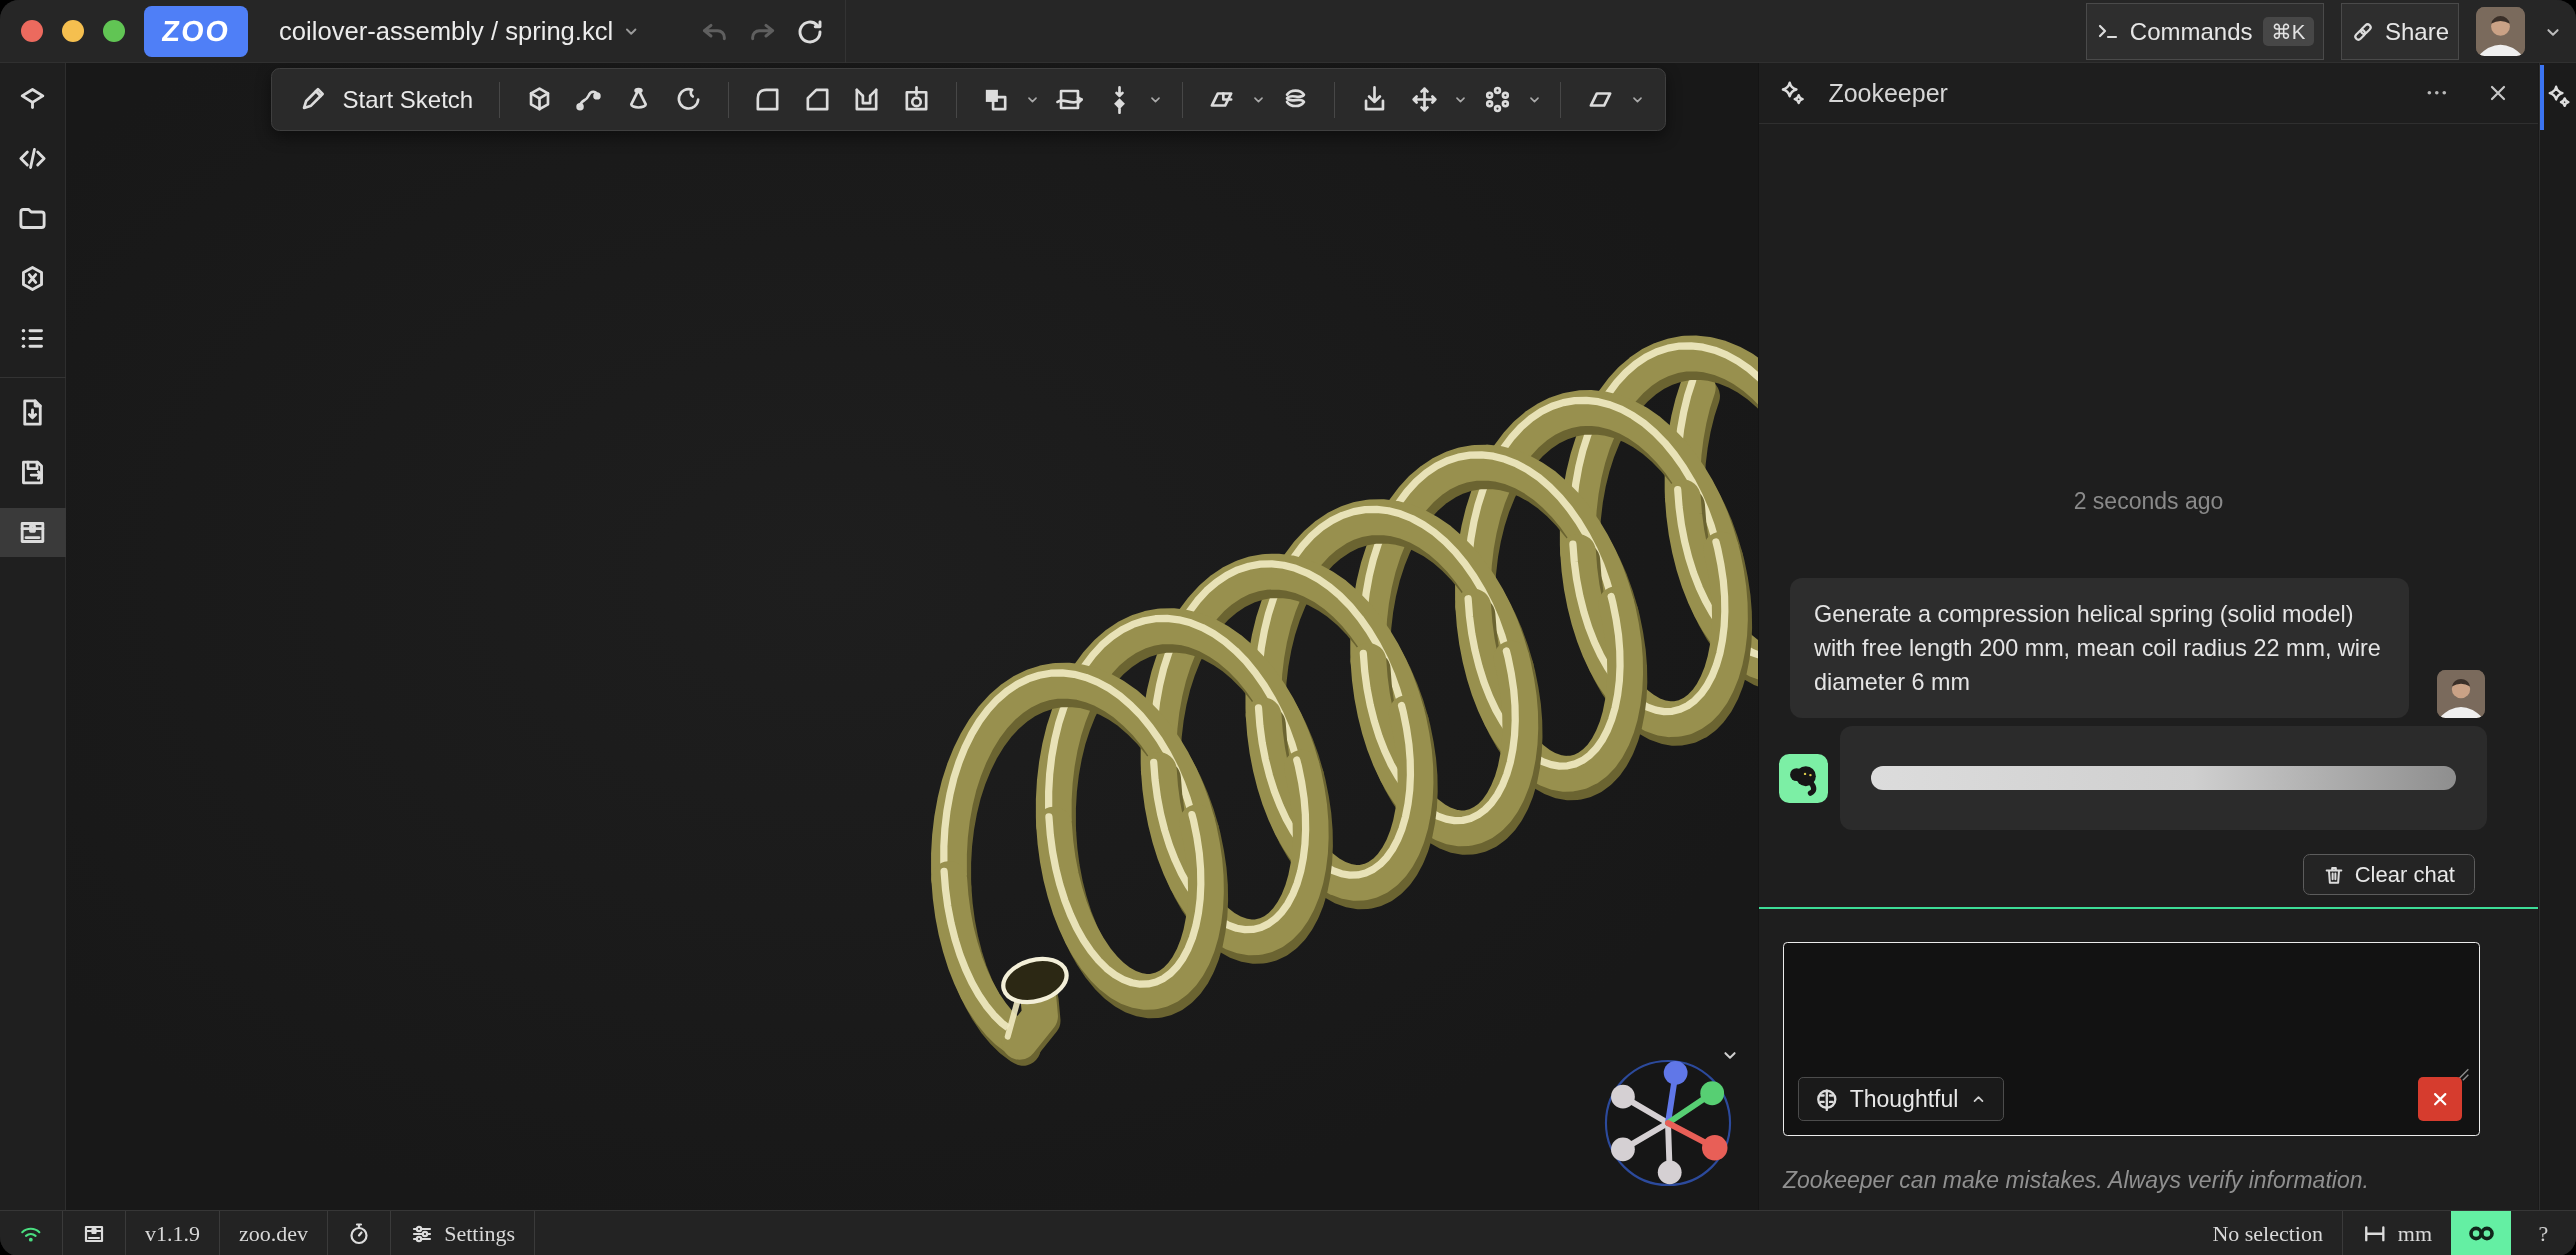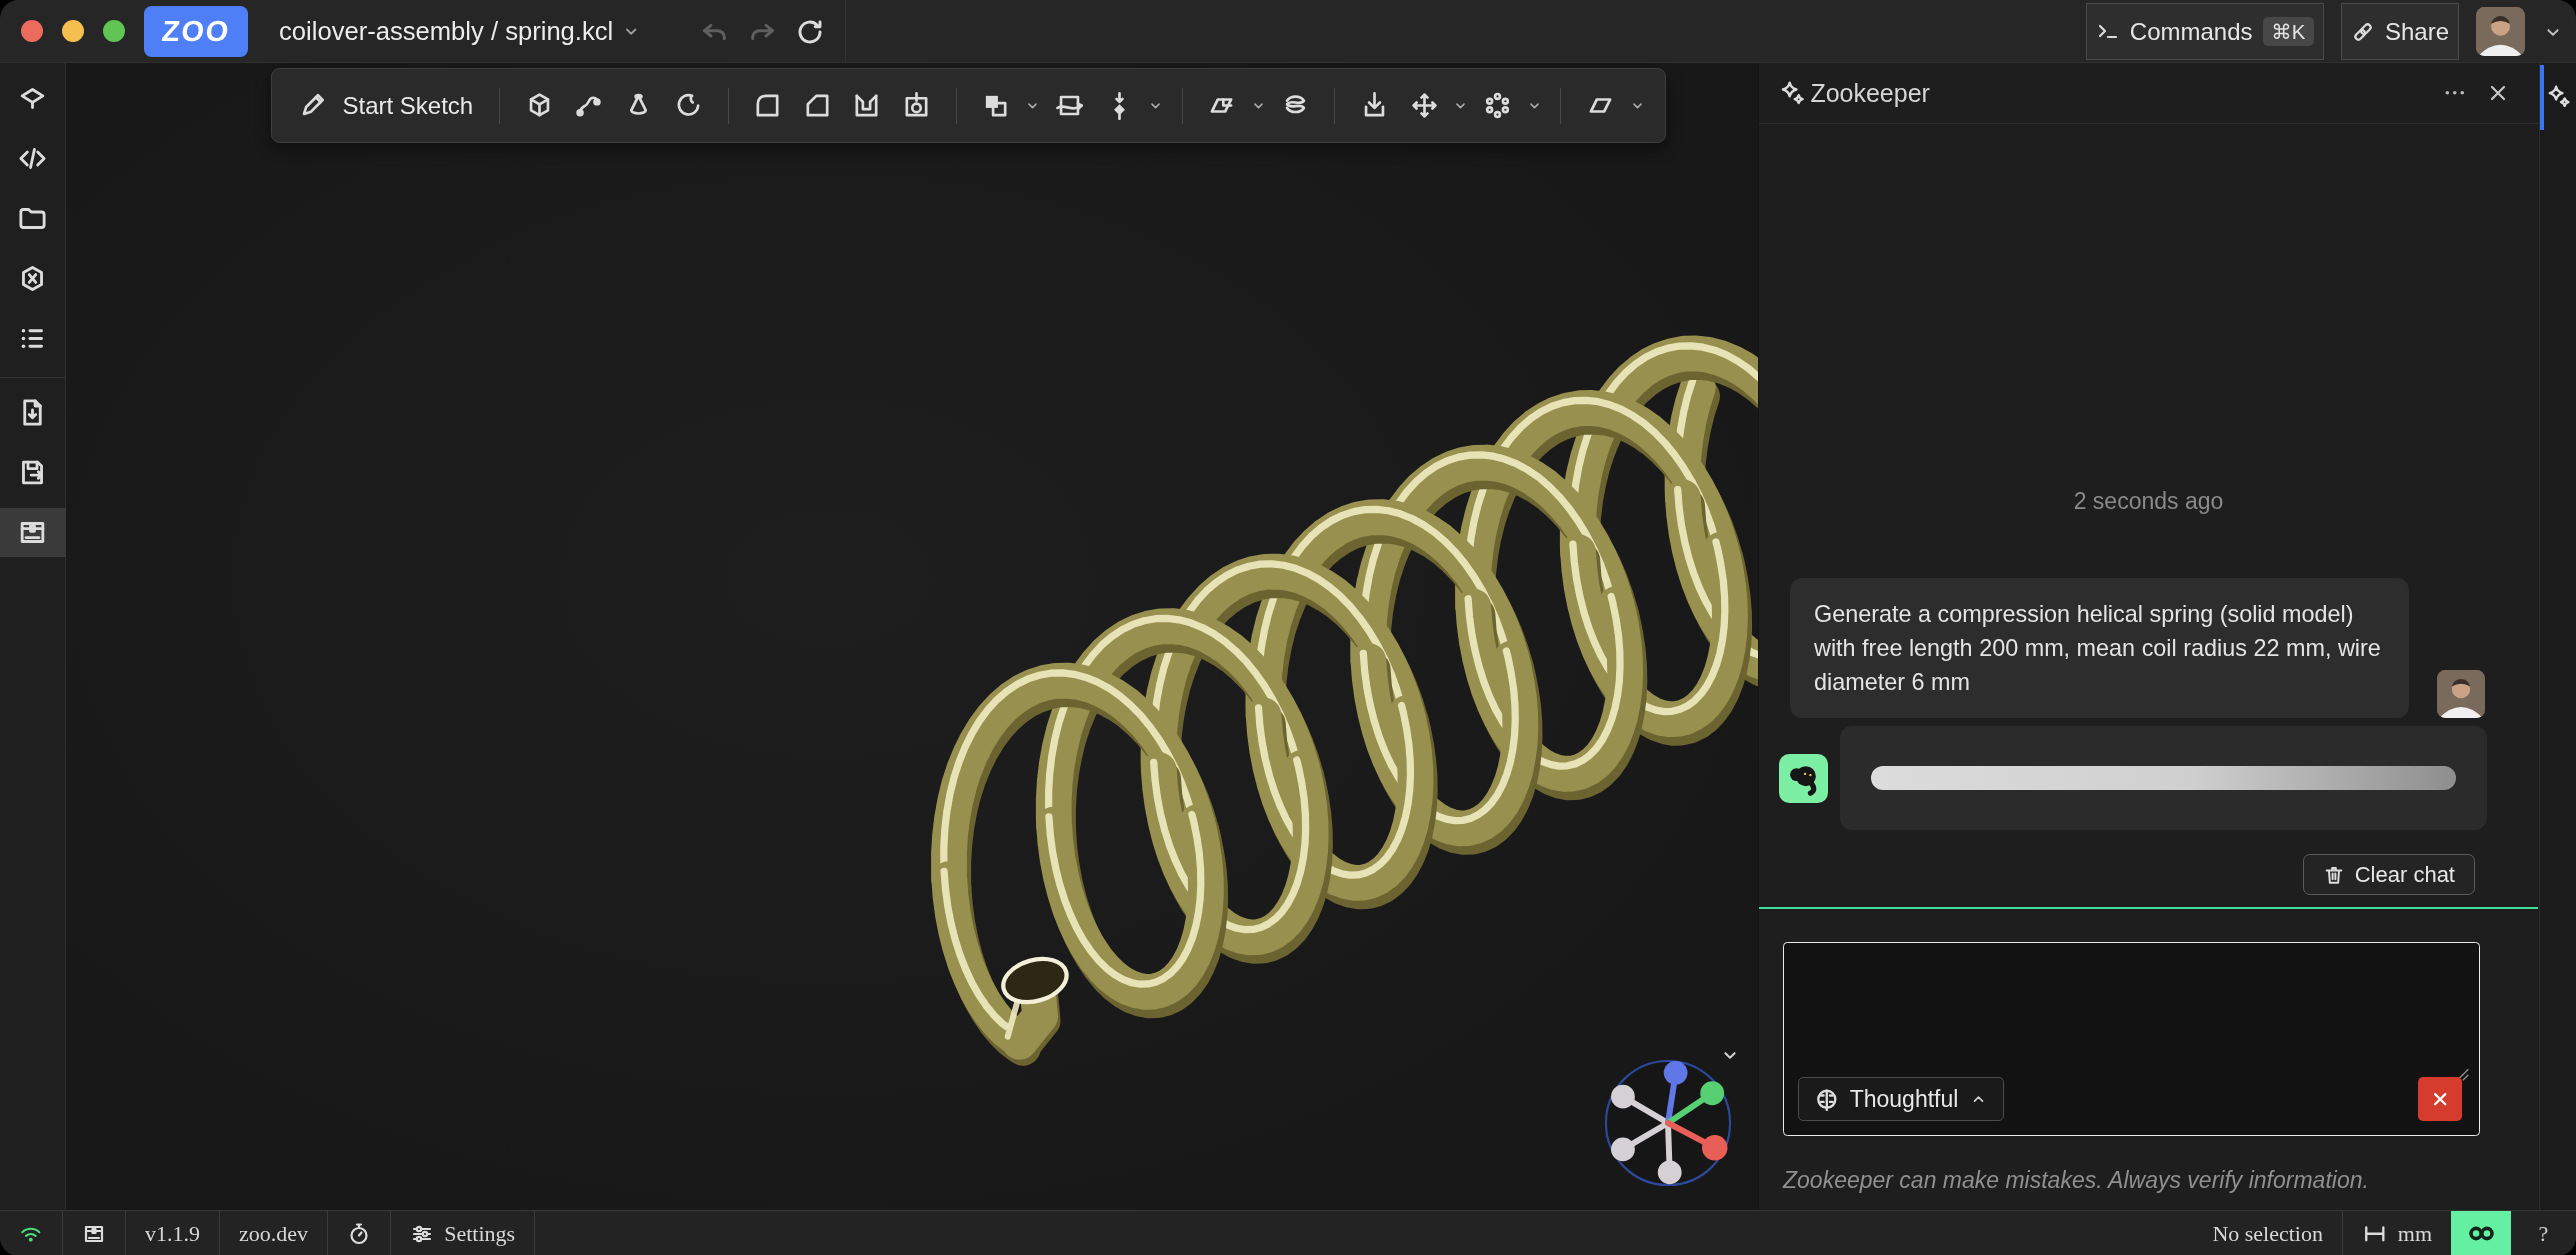--- a/index.html
+++ b/index.html
@@ -26,33 +26,33 @@
   .sidebar{position:absolute;left:0;top:63px;bottom:46px;width:66px;background:#1f1f1f;border-right:0.9px solid #2e2e2e;display:flex;flex-direction:column;align-items:center;}
   .sb-item{width:66px;height:49px;display:flex;align-items:center;justify-content:center;margin-top:11px;cursor:pointer;}
   .sb-item.active{background:#3a3a3a;}
   .sb-div{width:66px;height:0.9px;background:#333;margin-top:13.6px;}
 
   
   .viewport{position:absolute;left:66px;top:63px;width:1693px;bottom:46px;background:radial-gradient(ellipse at 45% 45%, #1e1e1e 0%, #181818 75%);overflow:hidden;}
   #scene-svg{position:absolute;left:0;top:0;}
 
   
-  .toolbar{position:absolute;left:205px;top:5.1px;height:75px;background:#2a2a2a;border:0.9px solid #3f3f3f;border-radius:8.5px;display:flex;align-items:center;padding:0 19px;gap:9px;box-shadow:0 5.1px 15.3px rgba(0,0,0,.45);}
+  .toolbar{position:absolute;left:205px;top:5.1px;height:63px;background:#2a2a2a;border:0.9px solid #3f3f3f;border-radius:8.5px;display:flex;align-items:center;padding:0 19px;gap:9px;box-shadow:0 5.1px 15.3px rgba(0,0,0,.45);}
   .tool{width:43px;height:43px;display:flex;align-items:center;justify-content:center;border-radius:5.1px;cursor:pointer;}
   .tgroup{display:flex;align-items:center;gap:6.8px;}
   .tsep{width:0.9px;height:36px;background:#474747;margin:0 8.5px;}
   .sketchlab{color:#e9e9e9;font-size:24px;margin:0 8.5px 0 1.7px;white-space:nowrap;}
   .chev{display:flex;align-items:center;cursor:pointer;}
 
   .gizmo{position:absolute;left:1534px;top:992px;width:136px;height:136px;}
   .gizmo-chev{position:absolute;left:1653px;top:981px;cursor:pointer;}
 
   
   .panel{position:absolute;left:1758px;top:63px;width:780px;bottom:46px;background:#1e1e1e;border-left:0.9px solid #141414;display:flex;flex-direction:column;}
-  .p-header{height:61px;border-bottom:0.9px solid #2f2f2f;display:flex;align-items:center;padding:0 20.4px;gap:4px;flex:0 0 auto;}
+  .p-header{height:61px;border-bottom:0.9px solid #2f2f2f;display:flex;align-items:center;padding:0 20.4px;gap:22px;flex:0 0 auto;}
   .p-title{color:#d6d6d6;font-size:25px;flex:1;}
   .p-hicon{width:39px;height:39px;display:flex;align-items:center;justify-content:center;border-radius:5.1px;cursor:pointer;color:#b9b9b9;}
   .chat{flex:1;display:flex;flex-direction:column;justify-content:flex-end;padding:0 0 12px 0;overflow:hidden;}
   .timestamp{text-align:center;color:#8a8a8a;font-size:23px;margin-bottom:63px;}
   .user-row{display:flex;align-items:flex-end;padding:0 53px 0 31px;gap:28px;}
   .bubble-user{background:#2d2d2d;border-radius:12px;padding:19px 24px;color:#e4e4e4;font-size:23.4px;line-height:34px;width:637px;hyphens:auto;}
   .msg-avatar{width:48px;height:48px;border-radius:8.5px;overflow:hidden;background:#6b5d52;flex:0 0 auto;}
   .bot-row{display:flex;align-items:center;gap:12px;padding:0 51px 0 20.4px;margin-top:8.5px;}
   .bot-avatar{width:49px;height:49px;border-radius:10.2px;background:#7cefa5;display:flex;align-items:center;justify-content:center;flex:0 0 auto;}
   .bubble-bot{background:#2b2b2b;border-radius:12px;height:104px;flex:1;display:flex;align-items:center;padding:0 31px;}

